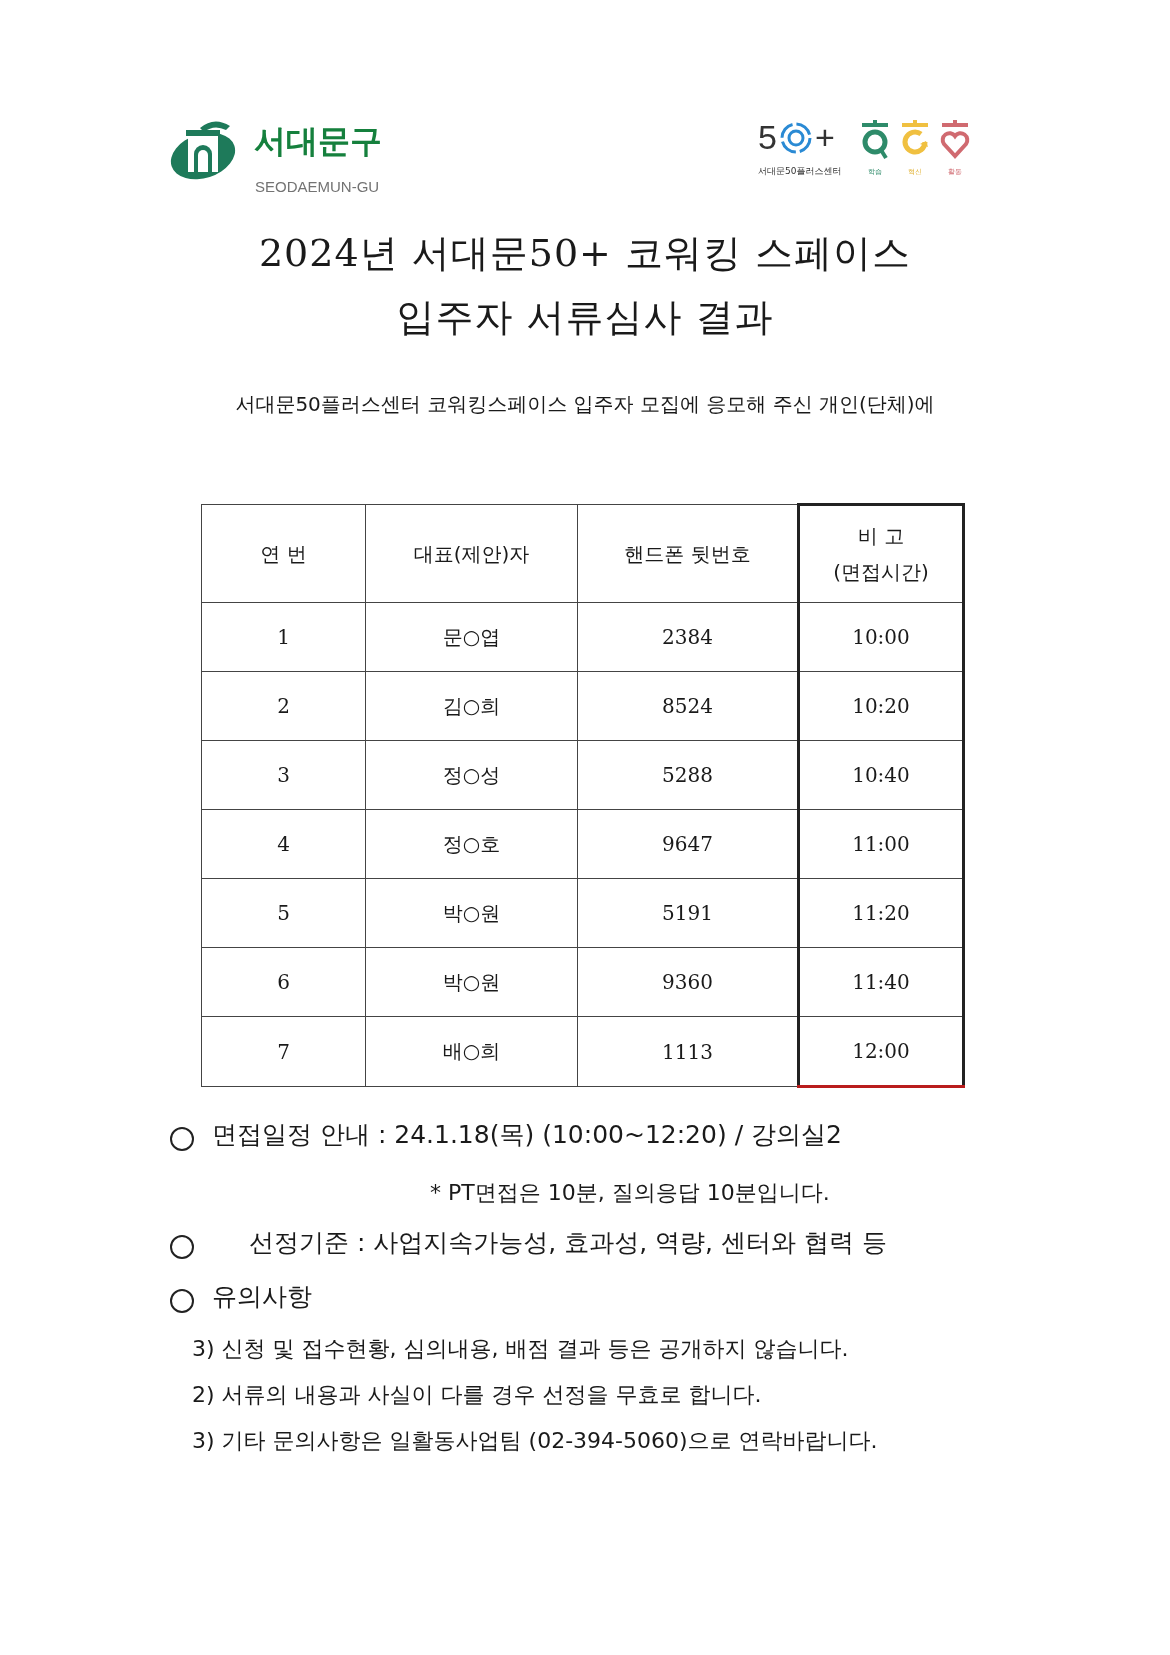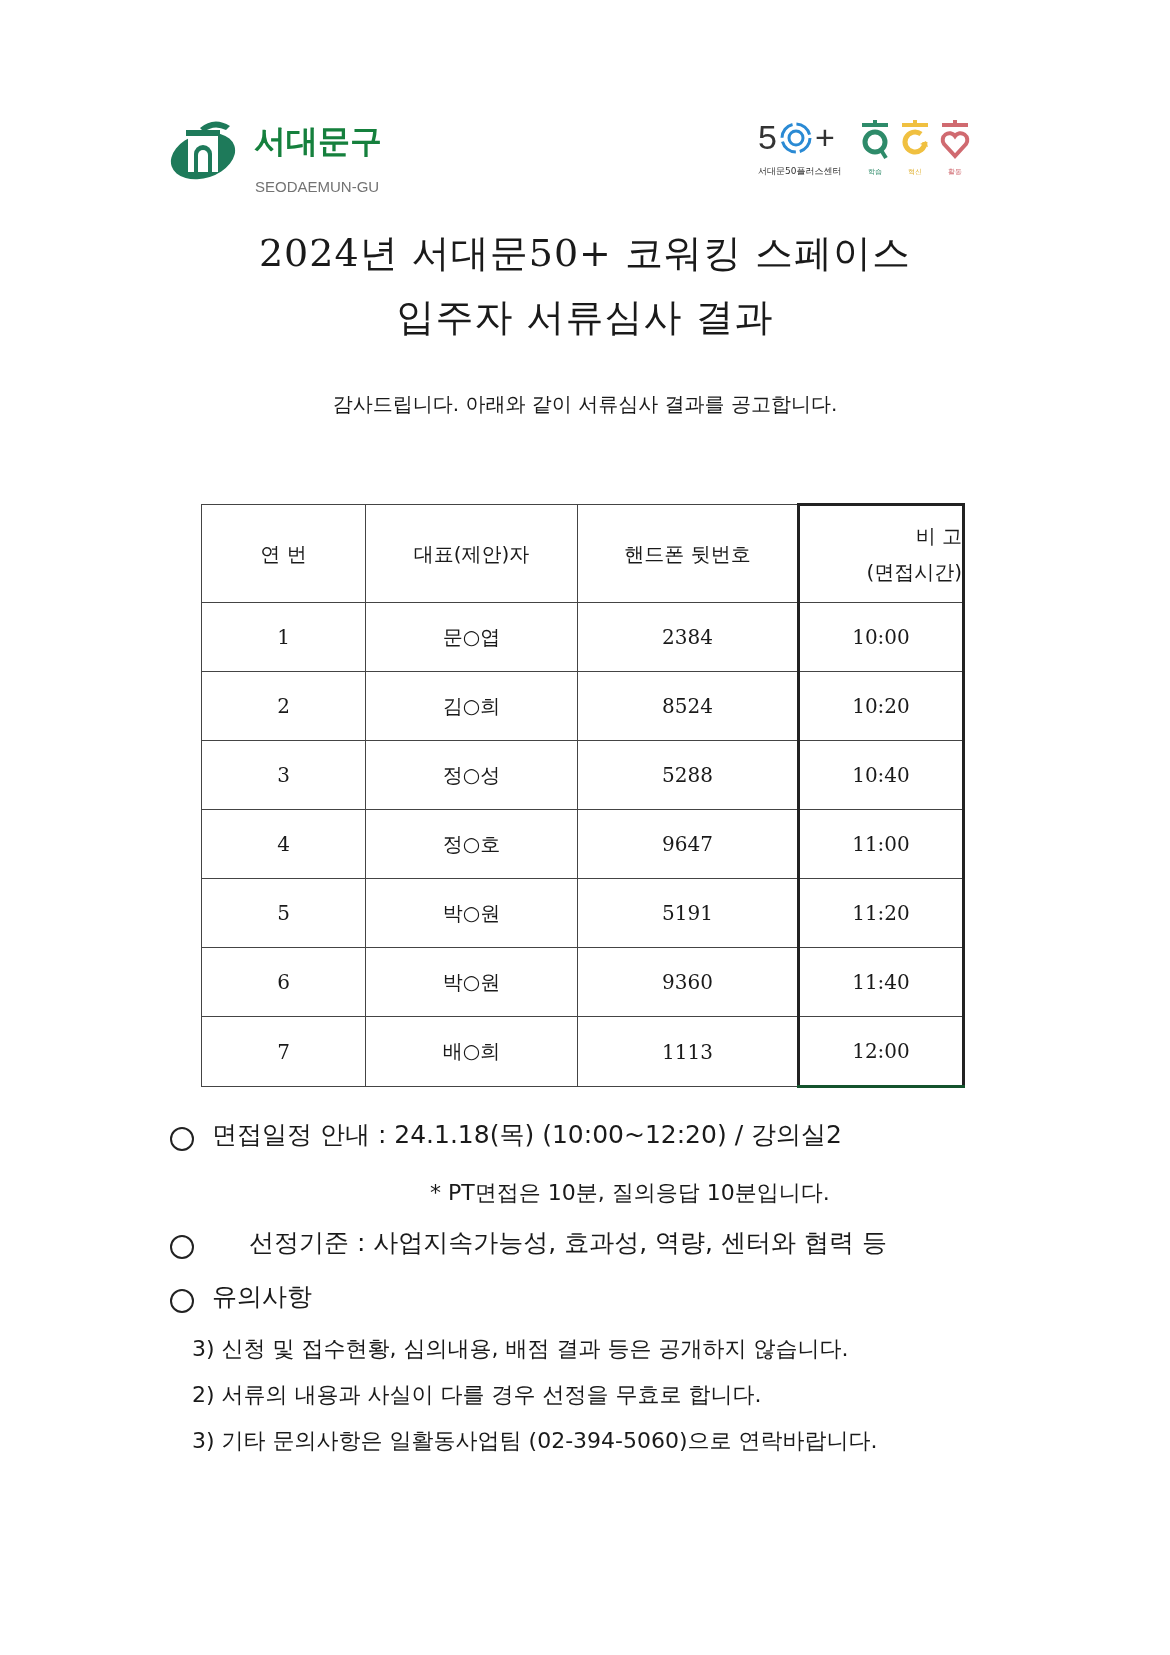--- a/index.html
+++ b/index.html
@@ -35,22 +35,22 @@
   }
   table.results td, table.results th {
     border: 1.5px solid #444; text-align: center; vertical-align: middle; font-weight: normal; padding: 0;
   }
   table.results th { height: 96px; font-family: "DejaVu Sans", sans-serif; font-size: 20px; line-height: 36px; }
   table.results td { height: 68px; }
   table.results .c1 { width: 163px; }
   table.results .c2 { width: 211px; font-family: "DejaVu Sans", sans-serif; }
   table.results .c3 { width: 219px; }
   table.results .c4 { width: 162px; border-left: 3px solid #222; border-right: 3px solid #222; }
-  table.results tr:first-child .c4 { border-top: 3px solid #222; text-align: right; }
-  table.results tr:last-child .c4 { border-bottom: 3px solid #14532d; }
+  table.results tr:first-child .c4 { border-top: 3px solid #222; }
+  table.results tr:last-child .c4 { border-bottom: 3px solid #b91c1c; }
 
   
   .note { font-family: "DejaVu Sans", sans-serif; font-size: 25px; display: flex; align-items: flex-end; }
   .bullet { display: inline-block; width: 20px; height: 20px; border: 2px solid #222; border-radius: 50%; margin-right: 18px; }
   .n1 { left: 170px; top: 1118px; }
   .n1sub { left: 430px; top: 1178px; font-size: 22px; font-family: "DejaVu Sans", sans-serif; }
   .n2 { left: 170px; top: 1226px; gap: 37px; }
   .n3 { left: 170px; top: 1280px; }
   .li { left: 192px; font-family: "DejaVu Sans", sans-serif; font-size: 22px; }
   .li1 { top: 1334px; }
@@ -105,21 +105,21 @@
     <line x1="17" y1="2" x2="17" y2="7" stroke="#d06a70" stroke-width="4"></line>
     <path d="M17 38 L6 26 a6 6 0 0 1 11 -8 a6 6 0 0 1 11 8 Z" fill="none" stroke="#d06a70" stroke-width="4"></path>
   </svg>
   <div class="glabel" style="left:190px;color:#d06a70">활동</div>
 </div>
 
 <div class="abs title title1">2024년 서대문50+ 코워킹 스페이스</div>
 <div class="abs title title2">입주자 서류심사 결과</div>
 
 <div class="abs intro">
-  <div>감사드립니다. 아래와 같이 서류심사 결과를 공고합니다.</div>
+  <div>서대문50플러스센터 코워킹스페이스 입주자 모집에 응모해 주신 개인(단체)에</div>
 </div>
 
 <table class="results">
   <tbody>
       <tr>
     <th class="c1">연 번</th>
     <th class="c2">대표(제안)자</th>
     <th class="c3">핸드폰 뒷번호</th>
     <th class="c4">
       <div>비 고</div>

